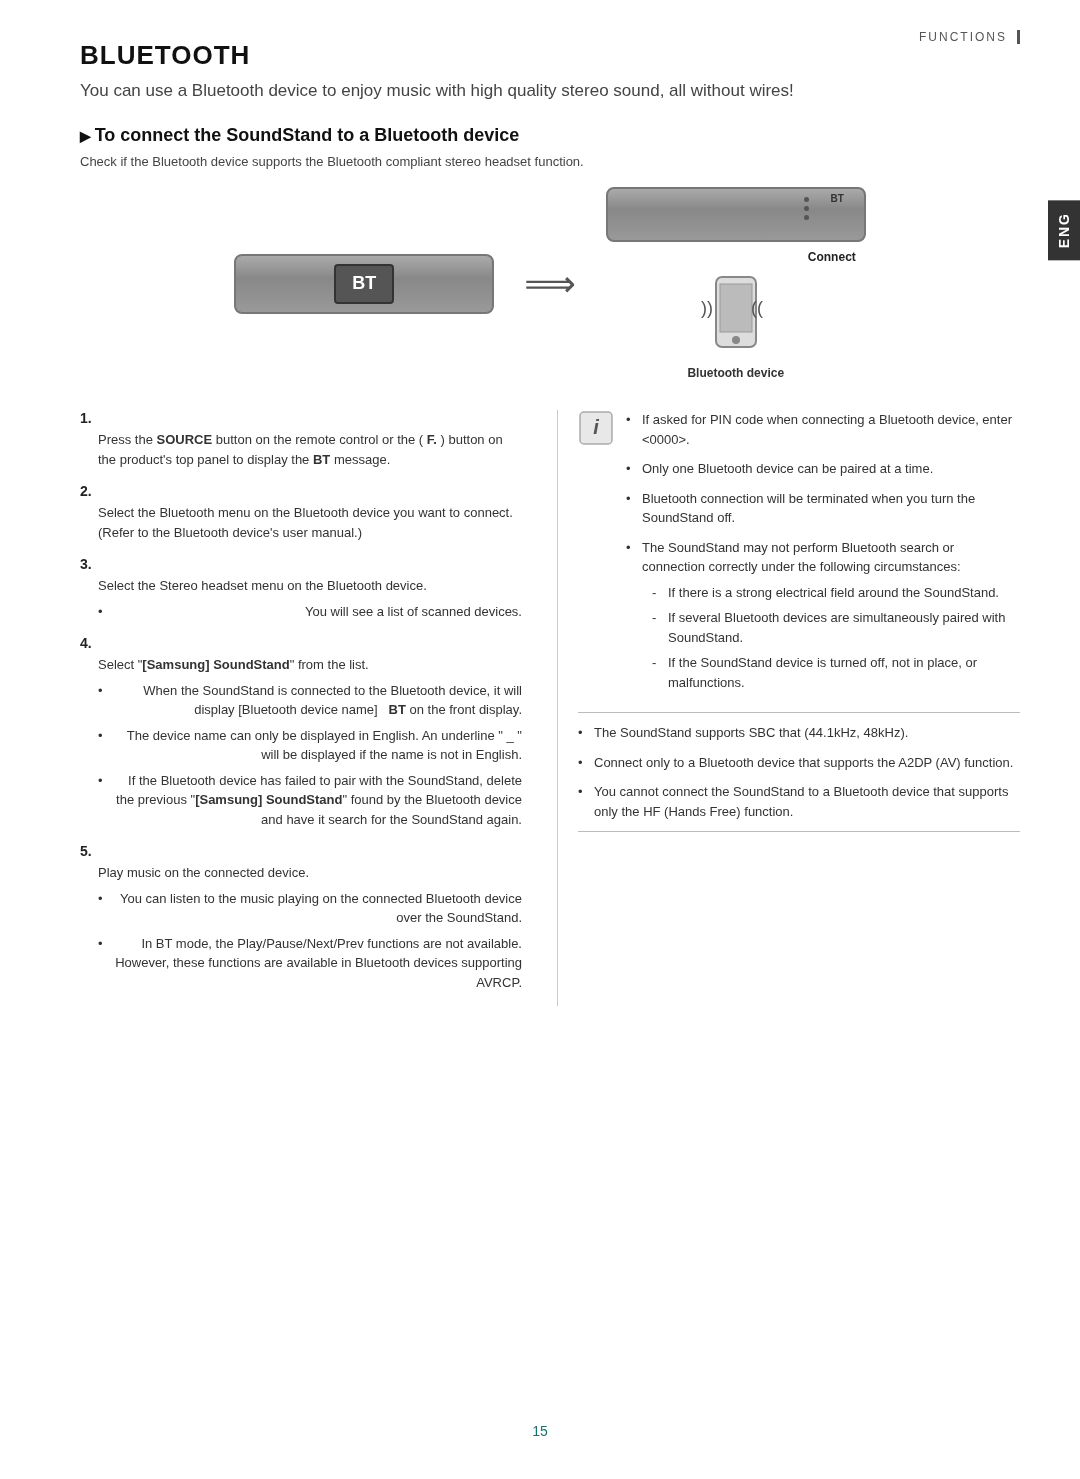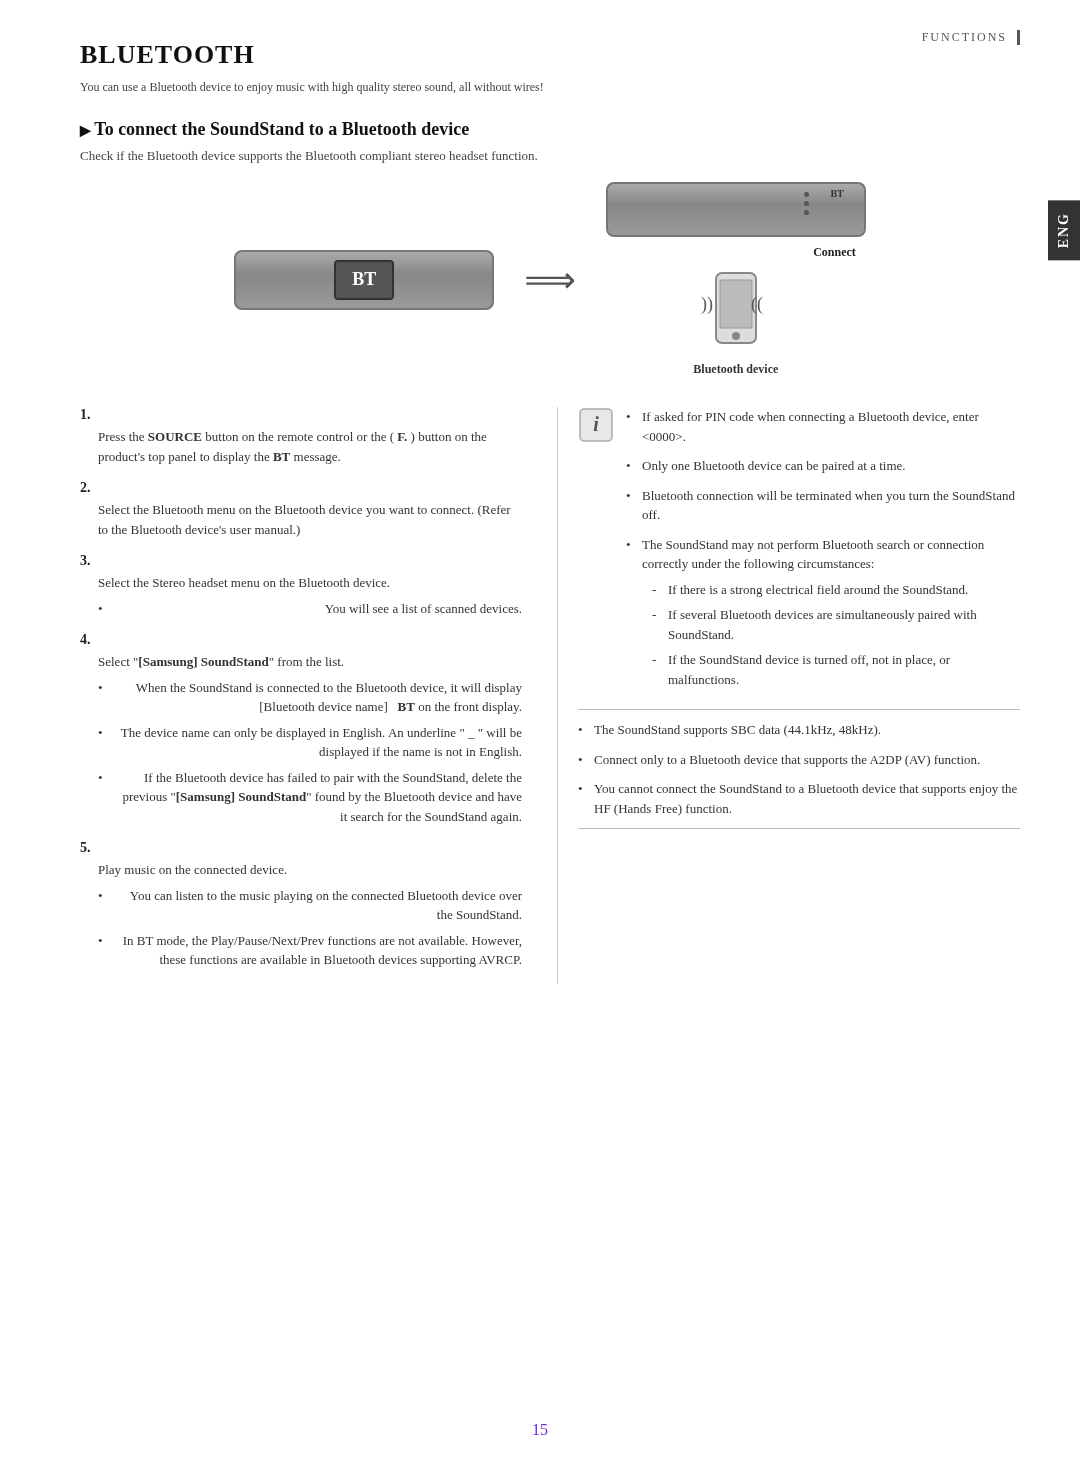--- a/index.html
+++ b/index.html
@@ -10,21 +10,20 @@
       font-family: Arial, Helvetica, sans-serif;
       font-size: 14px;
       color: #222;
       position: relative;
     }
     .page-container {
       width: 1080px;
       min-height: 1479px;
       padding: 40px 60px 60px 80px;
       position: relative;
-      font-family: Liberation Serif, serif;
     }
     
     .functions-label {
       position: absolute;
       top: 30px;
       right: 60px;
       font-size: 12px;
       letter-spacing: 2px;
       color: #555;
       text-transform: uppercase;
@@ -45,33 +44,33 @@
       font-size: 14px;
       font-weight: bold;
       letter-spacing: 2px;
     }
     
     .page-number {
       position: absolute;
       bottom: 40px;
       left: 50%;
       transform: translateX(-50%);
-      font-size: 16px;
-      color: #6d28d9;
+      font-size: 14px;
+      color: #0f766e;
     }
     
     .bluetooth-heading {
       font-size: 26px;
       font-weight: bold;
       letter-spacing: 1px;
       margin-bottom: 10px;
       color: #111;
     }
     .intro-text {
-      font-size: 12px;
+      font-size: 17px;
       color: #444;
       margin-bottom: 24px;
     }
     
     .section-heading {
       font-size: 18px;
       font-weight: bold;
       color: #111;
       margin-bottom: 8px;
     }
@@ -423,23 +422,23 @@
               <li>If several Bluetooth devices are simultaneously paired with SoundStand.</li>
               <li>If the SoundStand device is turned off, not in place, or malfunctions.</li>
             </ul>
           </li>
         </ul>
       </div>
 
       <hr class="right-divider">
 
       <ul class="right-bullet-list">
-        <li>The SoundStand supports SBC data (44.1kHz, 48kHz).</li>
+        <li>The SoundStand supports SBC that (44.1kHz, 48kHz).</li>
         <li>Connect only to a Bluetooth device that supports the A2DP (AV) function.</li>
-        <li>You cannot connect the SoundStand to a Bluetooth device that supports enjoy the HF (Hands Free) function.</li>
+        <li>You cannot connect the SoundStand to a Bluetooth device that supports only the HF (Hands Free) function.</li>
       </ul>
 
       <hr class="right-divider">
 
     </div>
 
   </div>
 
   <div class="page-number">15</div>
 

